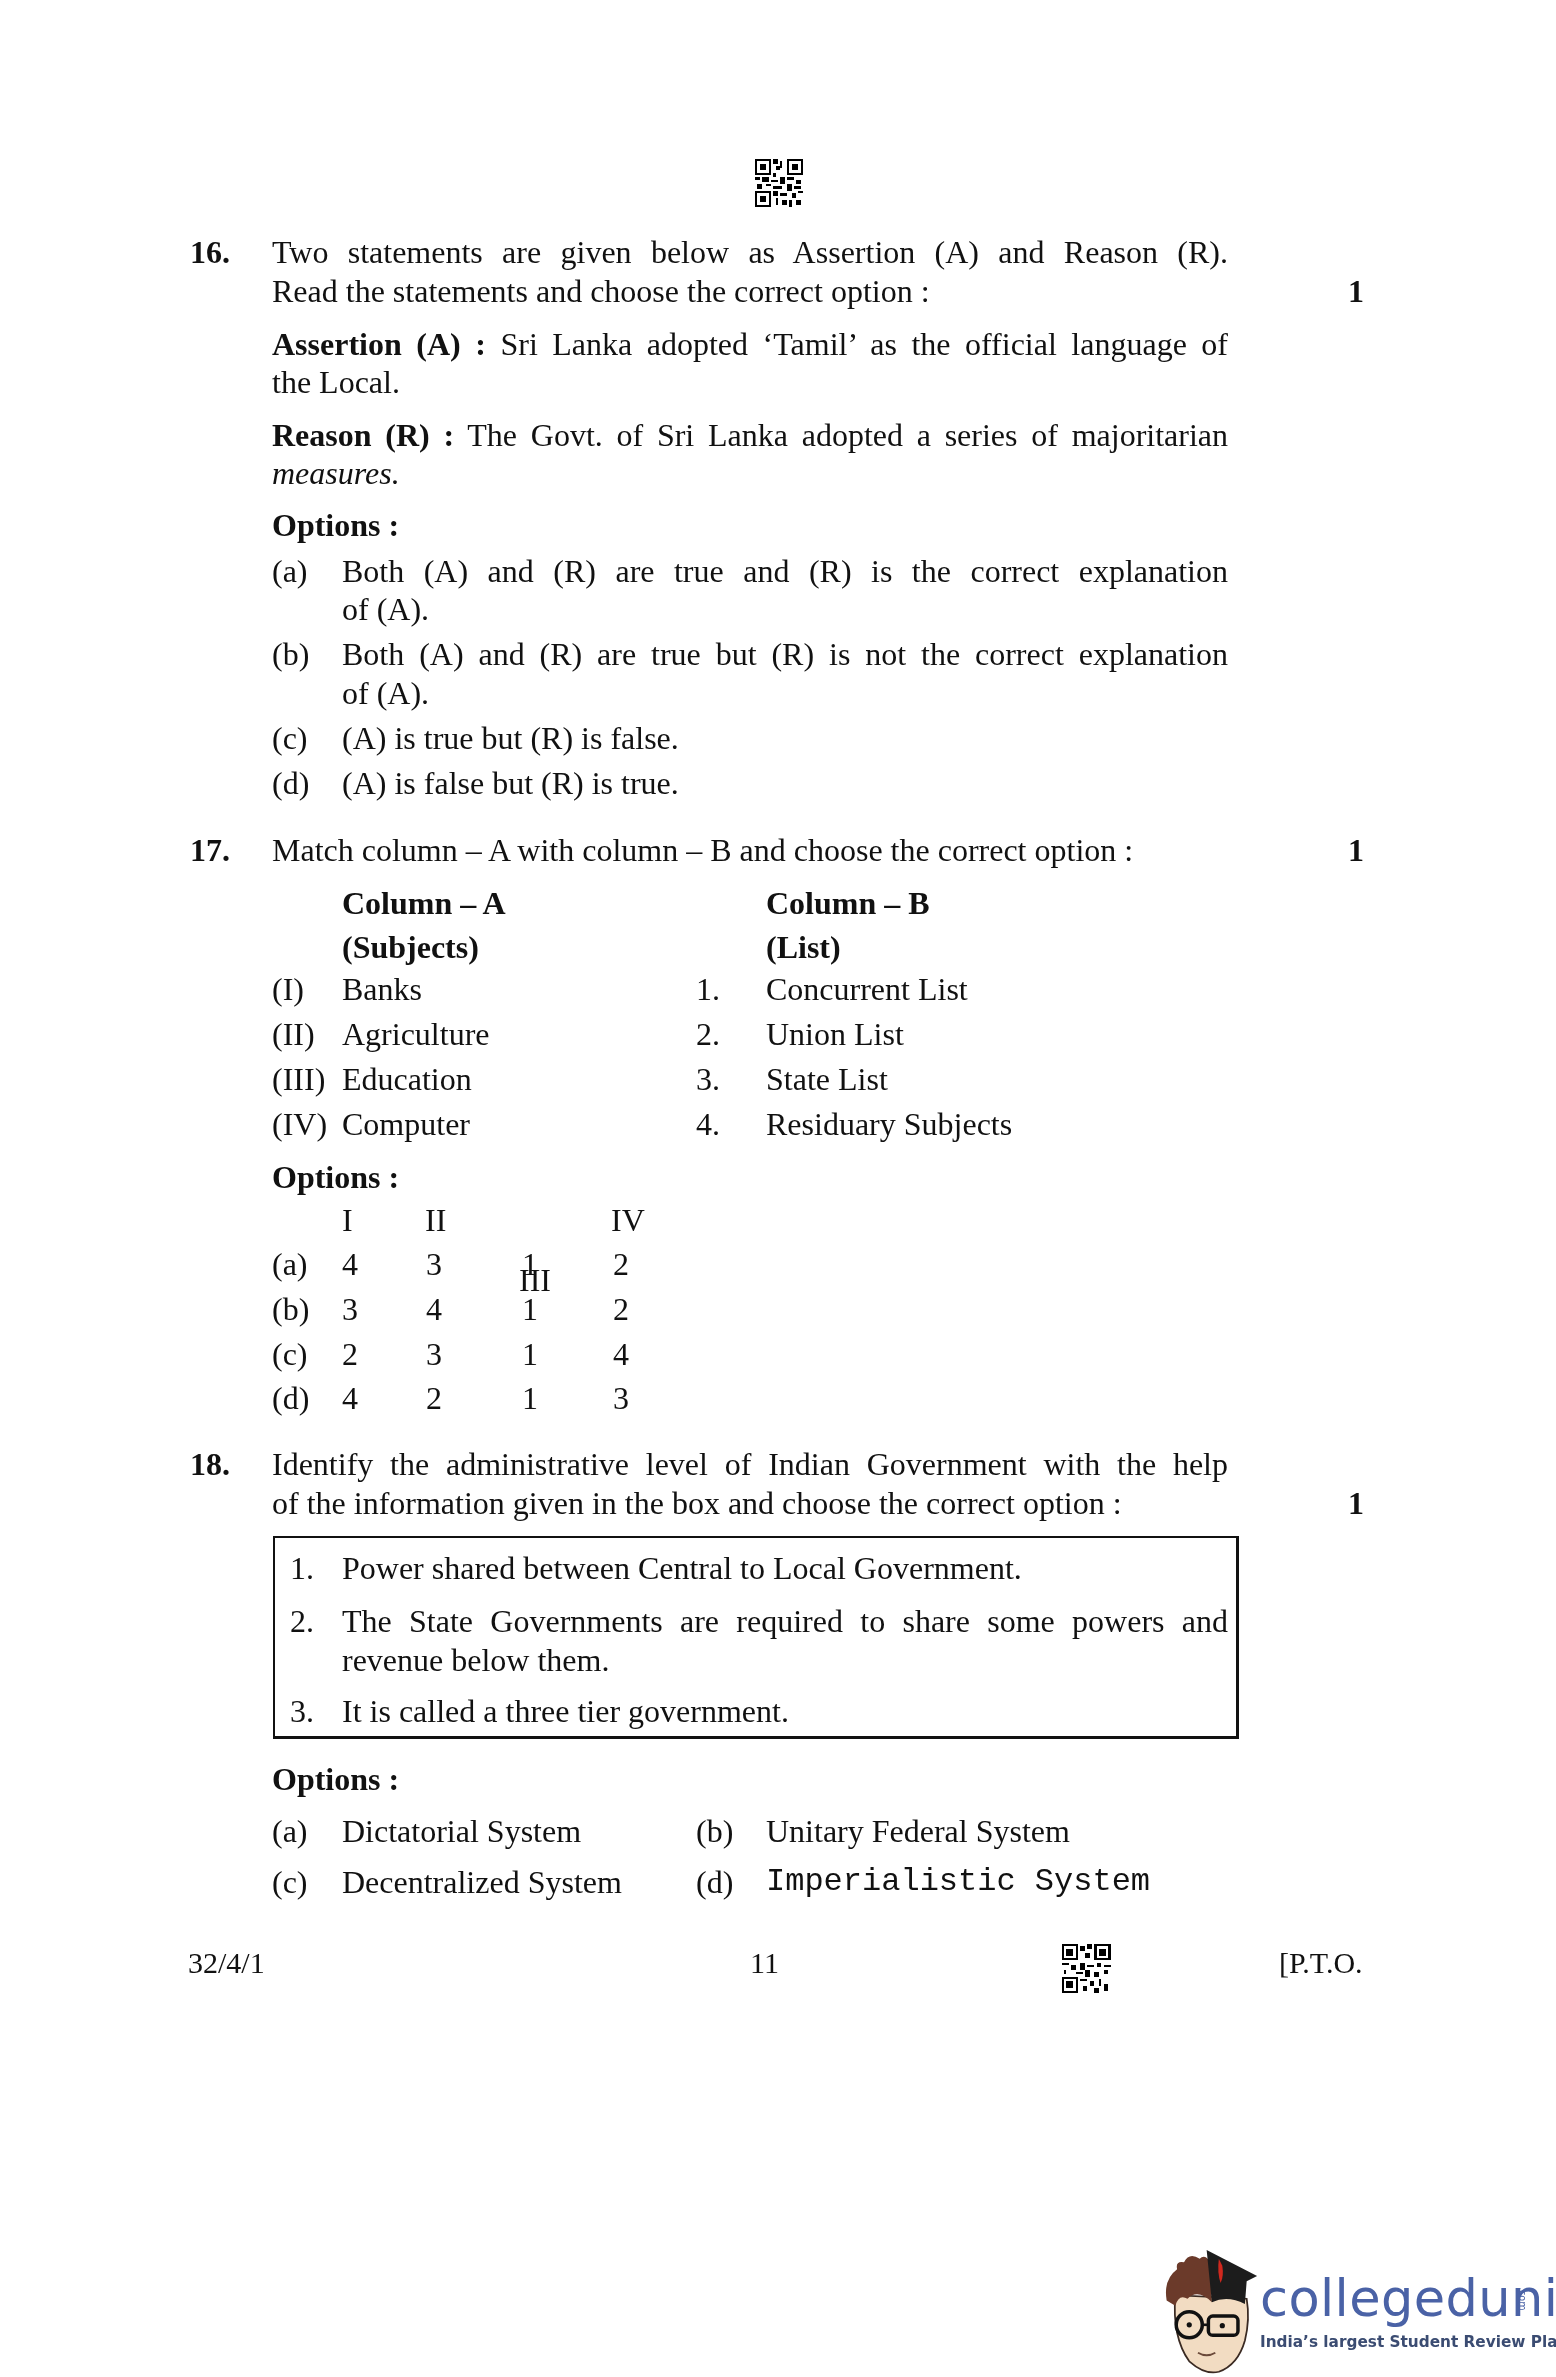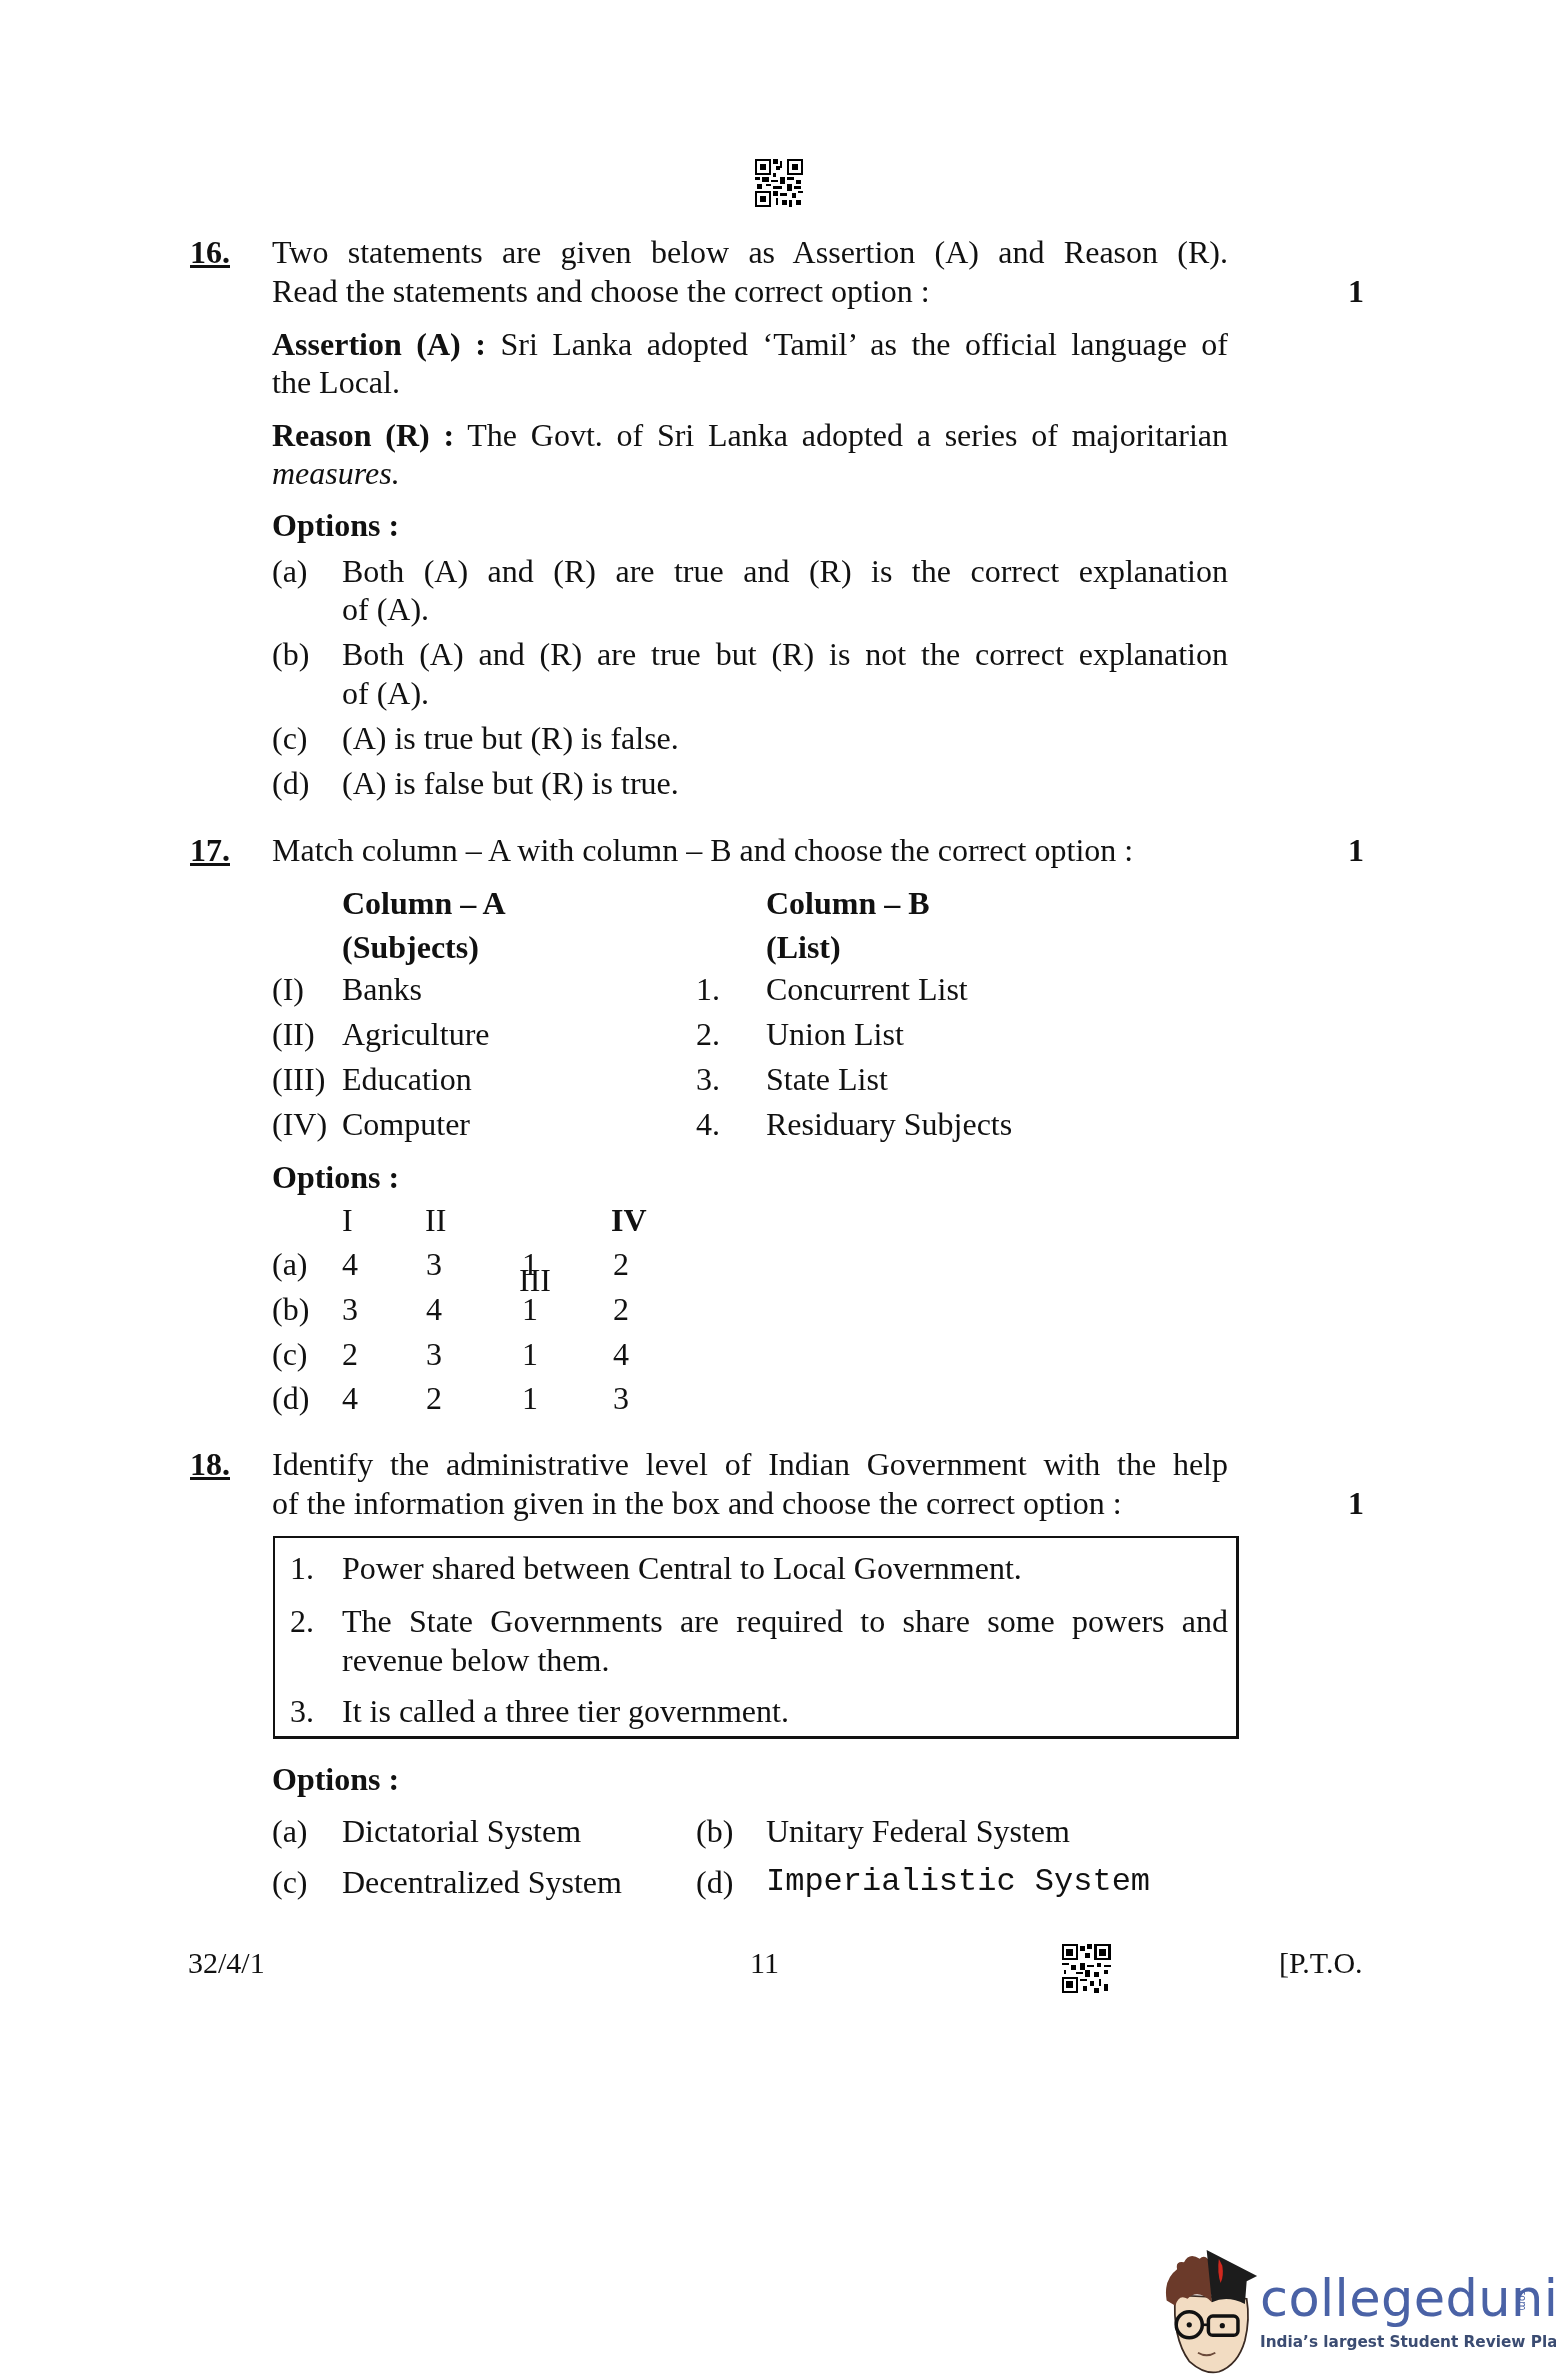--- a/index.html
+++ b/index.html
@@ -1,21 +1,21 @@
 <!DOCTYPE html>
 <html style="font-size:14px"><head>
 <meta charset="utf-8">
 <style>
   html, body { margin: 0; padding: 0; background: #ffffff; }
   body { width: 1557px; height: 2377px; position: relative; overflow: hidden; }
   .page { position: absolute; left: 0; top: 0; width: 1557px; height: 2377px; background: #fff; color: #111; font-family: "Liberation Serif", "DejaVu Serif", serif; font-size: 32px; }
   .ln { position: absolute; line-height: 32px; white-space: nowrap; }
   .just { text-align: justify; text-align-last: justify; white-space: normal; }
   .b { font-weight: bold; }
-  .qnum { left: 190px; font-weight: bold; text-decoration: underline; }
+  .qnum { left: 190px; font-weight: bold; }
   .marks { left: 1348px; font-weight: bold; }
   .body { left: 272px; }
   .ind { left: 342px; }
   .w-full { width: 956px; }
   .w-ind { width: 886px; }
   .qr { position: absolute; background: #fff; }
   .qr svg { display: block; width: 100%; height: 100%; }
   .box { position: absolute; left: 273px; top: 1536px; width: 961px; height: 198px; border: 2.6px solid #111; border-top-width: 2.6px; border-bottom-width: 3.5px; border-right-width: 3.5px; box-sizing: content-box; }
   .brand { position: absolute; left: 1260px; top: 2268px; font-family: "DejaVu Sans", "Liberation Sans", sans-serif; font-size: 51px; color: #4a62a6; letter-spacing: 0.4px; line-height: 61px; white-space: nowrap; }
   .brand-com { position: absolute; left: 1528px; top: 2287px; font-family: "DejaVu Sans", sans-serif; font-size: 9.6px; color: #4a62a6; transform: rotate(90deg); transform-origin: left top; white-space: nowrap; }
@@ -138,21 +138,21 @@
       <div class="ln" style="left:696px; top:1108px;">4.</div>
       <div class="ln" style="left:766px; top:1108px;">Residuary Subjects</div>
     </div>
 
     <div class="ln body b" style="top:1161px;">Options :</div>
 
     <div>
       <div class="ln" style="left:342px; top:1204px;">I</div>
       <div class="ln" style="left:425px; top:1204px;">II</div>
       <div class="ln" style="left:519px; top:1264px;">III</div>
-      <div class="ln" style="left:611px; top:1204px;font-weight:bold;">IV</div>
+      <div class="ln" style="left:611px; top:1204px;">IV</div>
     </div>
 
     <div>
       <div class="ln body" style="top:1248px;">(a)</div>
       <div class="ln" style="left:342px; top:1248px;">4</div>
       <div class="ln" style="left:426px; top:1248px;">3</div>
       <div class="ln" style="left:522px; top:1248px;">1</div>
       <div class="ln" style="left:613px; top:1248px;">2</div>
     </div>
     <div>

